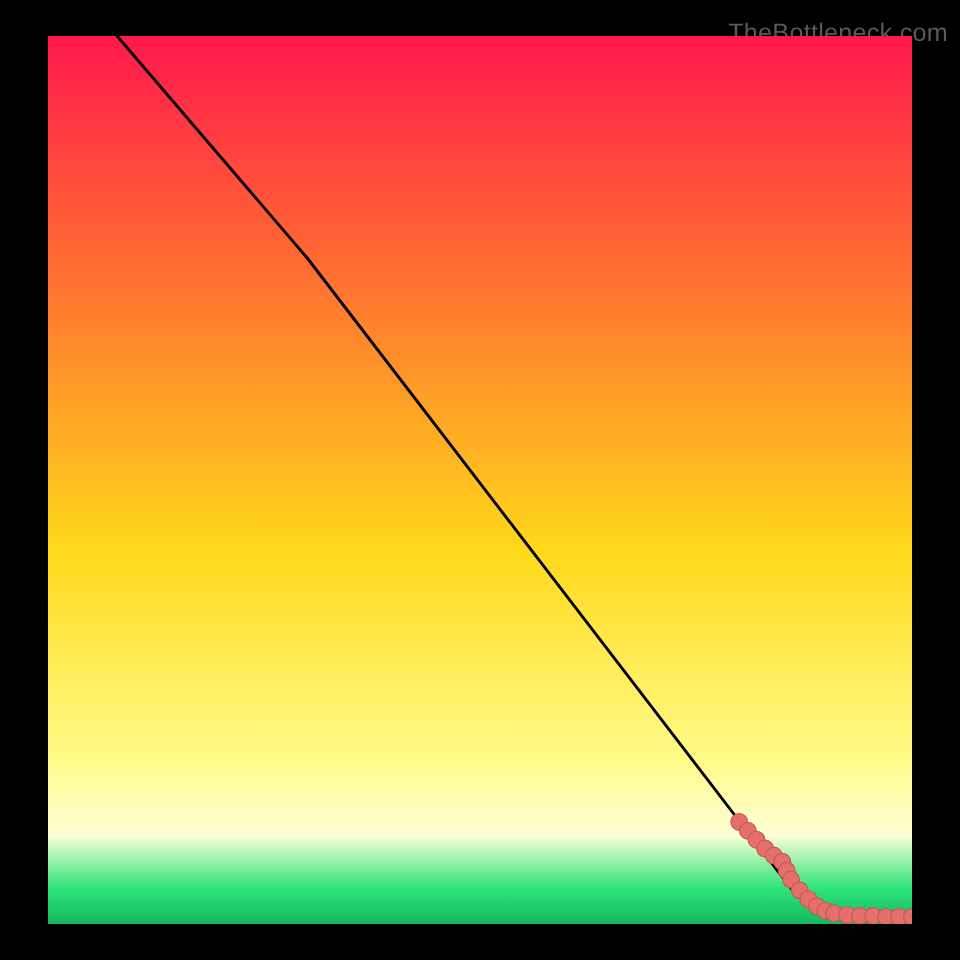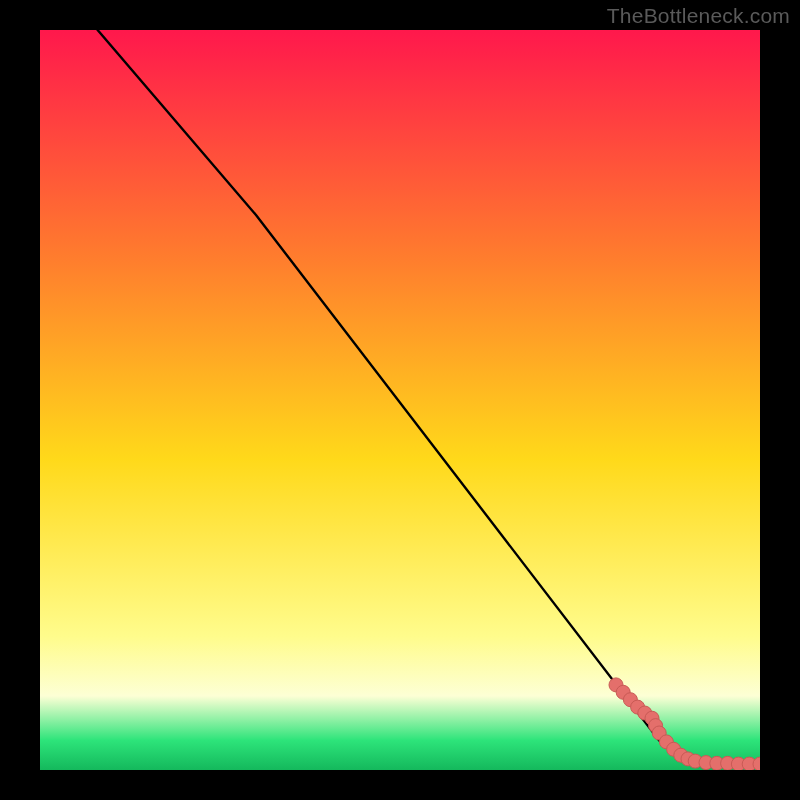--- a/index.html
+++ b/index.html
@@ -12,21 +12,21 @@
     overflow: hidden;
   }
   .frame {
     position: relative;
     width: 800px;
     height: 800px;
     background: #000;
   }
   .watermark {
     position: absolute;
-    top: 4px;
+    top: 16px;
     right: 10px;
     color: #5a5a5a;
     font-size: 21px;
     letter-spacing: 0.2px;
     font-weight: 400;
   }
   .plot {
     position: absolute;
     left: 40px;
     top: 30px;

